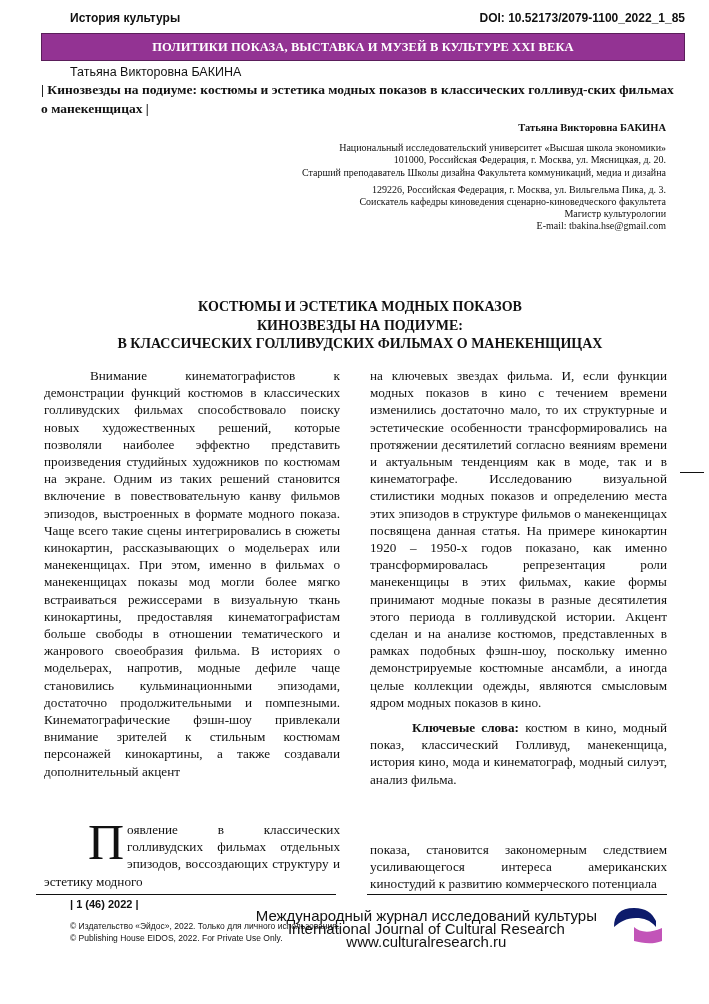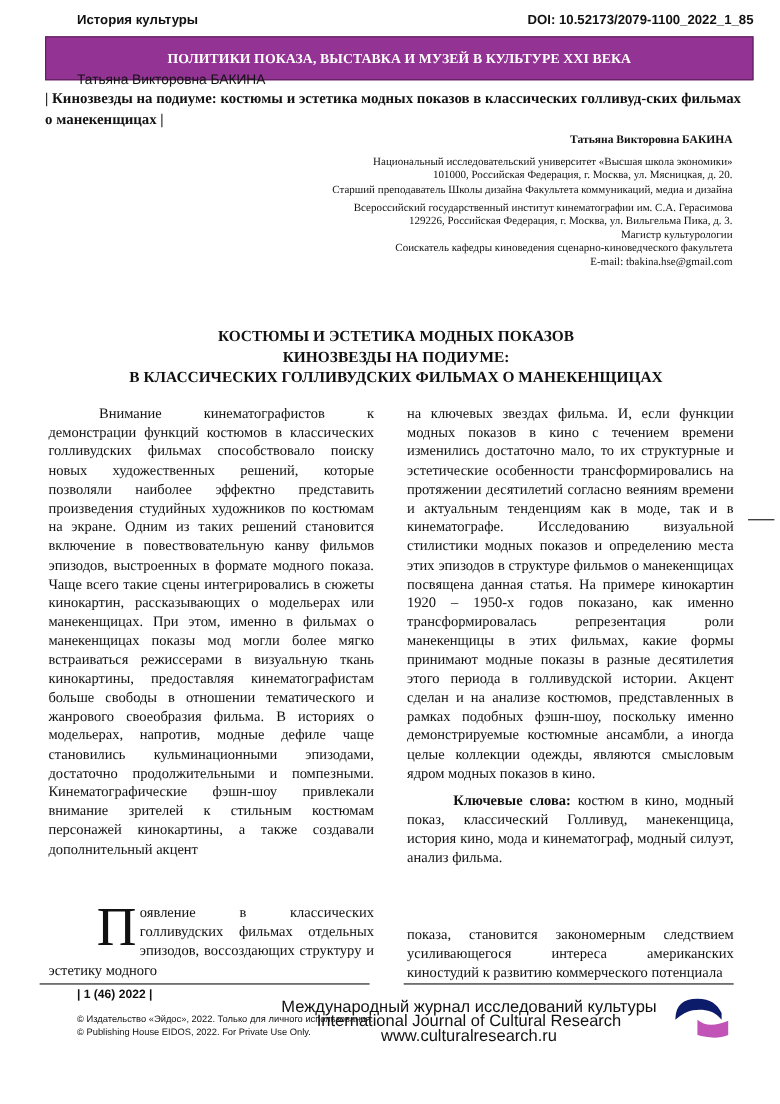--- a/index.html
+++ b/index.html
@@ -4,21 +4,21 @@
 <style>
   html, body { margin: 0; padding: 0; background: #ffffff; }
   body { width: 709px; height: 1004px; position: relative; overflow: hidden; color: #111; }
   .sans { font-family: "Liberation Sans", "DejaVu Sans", sans-serif; padding-left: 29px; }
   .serif { font-family: "Liberation Serif", "DejaVu Serif", serif; }
   .abs { position: absolute; }
 
   #hdr-left { left: 41px; top: 11px; font-size: 12px; font-weight: bold; }
   #hdr-right { right: 24px; top: 11px; font-size: 12px; font-weight: bold; }
 
-  #banner { left: 41px; top: 33px; width: 644px; height: 40px; background: #933393;
+  #banner { left: 41px; top: 33px; width: 644px; height: 28px; background: #933393;
             border: 1px solid #5a1e5a; box-sizing: border-box;
             display: flex; align-items: center; justify-content: center; }
   #banner span { color: #ffffff; font-size: 12.5px; font-weight: bold; letter-spacing: 0.1px; }
 
   #run-author { left: 41px; top: 65px; font-size: 12.5px; }
   #run-title { left: 41px; top: 80px; width: 640px; font-size: 13.5px; font-weight: bold; line-height: 19px; }
 
   #aff { right: 43px; top: 122px; text-align: right; font-size: 10px; line-height: 12.2px; width: 460px; }
   #aff .name { font-weight: bold; font-size: 10.5px; margin-bottom: 8px; }
   #aff .blk { margin-bottom: 5px; }
@@ -61,24 +61,23 @@
 <div id="run-title" class="abs serif">| Кинозвезды на подиуме: костюмы и эстетика модных показов в классических голливуд-ских фильмах о манекенщицах |</div>
 
 <div id="aff" class="abs serif">
   <div class="name">Татьяна Викторовна БАКИНА</div>
   <div class="blk">
     <div>Национальный исследовательский университет «Высшая школа экономики»</div>
     <div>101000, Российская Федерация, г. Москва, ул. Мясницкая, д. 20.</div>
     <div>Старший преподаватель Школы дизайна Факультета коммуникаций, медиа и дизайна</div>
   </div>
   <div class="blk">
-    <div>Всероссийский государственный институт кинематографии им. С.А. Герасимова</div>
     <div>129226, Российская Федерация, г. Москва, ул. Вильгельма Пика, д. 3.</div>
+    <div>Соискатель кафедры киноведения сценарно-киноведческого факультета</div>
     <div>Магистр культурологии</div>
-    <div>Соискатель кафедры киноведения сценарно-киноведческого факультета</div>
     <div>E-mail: tbakina.hse@gmail.com</div>
   </div>
 </div>
 
 <div id="main-title" class="abs serif">
   <div>КОСТЮМЫ И ЭСТЕТИКА МОДНЫХ ПОКАЗОВ</div>
   <div>КИНОЗВЕЗДЫ НА ПОДИУМЕ:</div>
   <div>В КЛАССИЧЕСКИХ ГОЛЛИВУДСКИХ ФИЛЬМАХ О МАНЕКЕНЩИЦАХ</div>
 </div>
 

